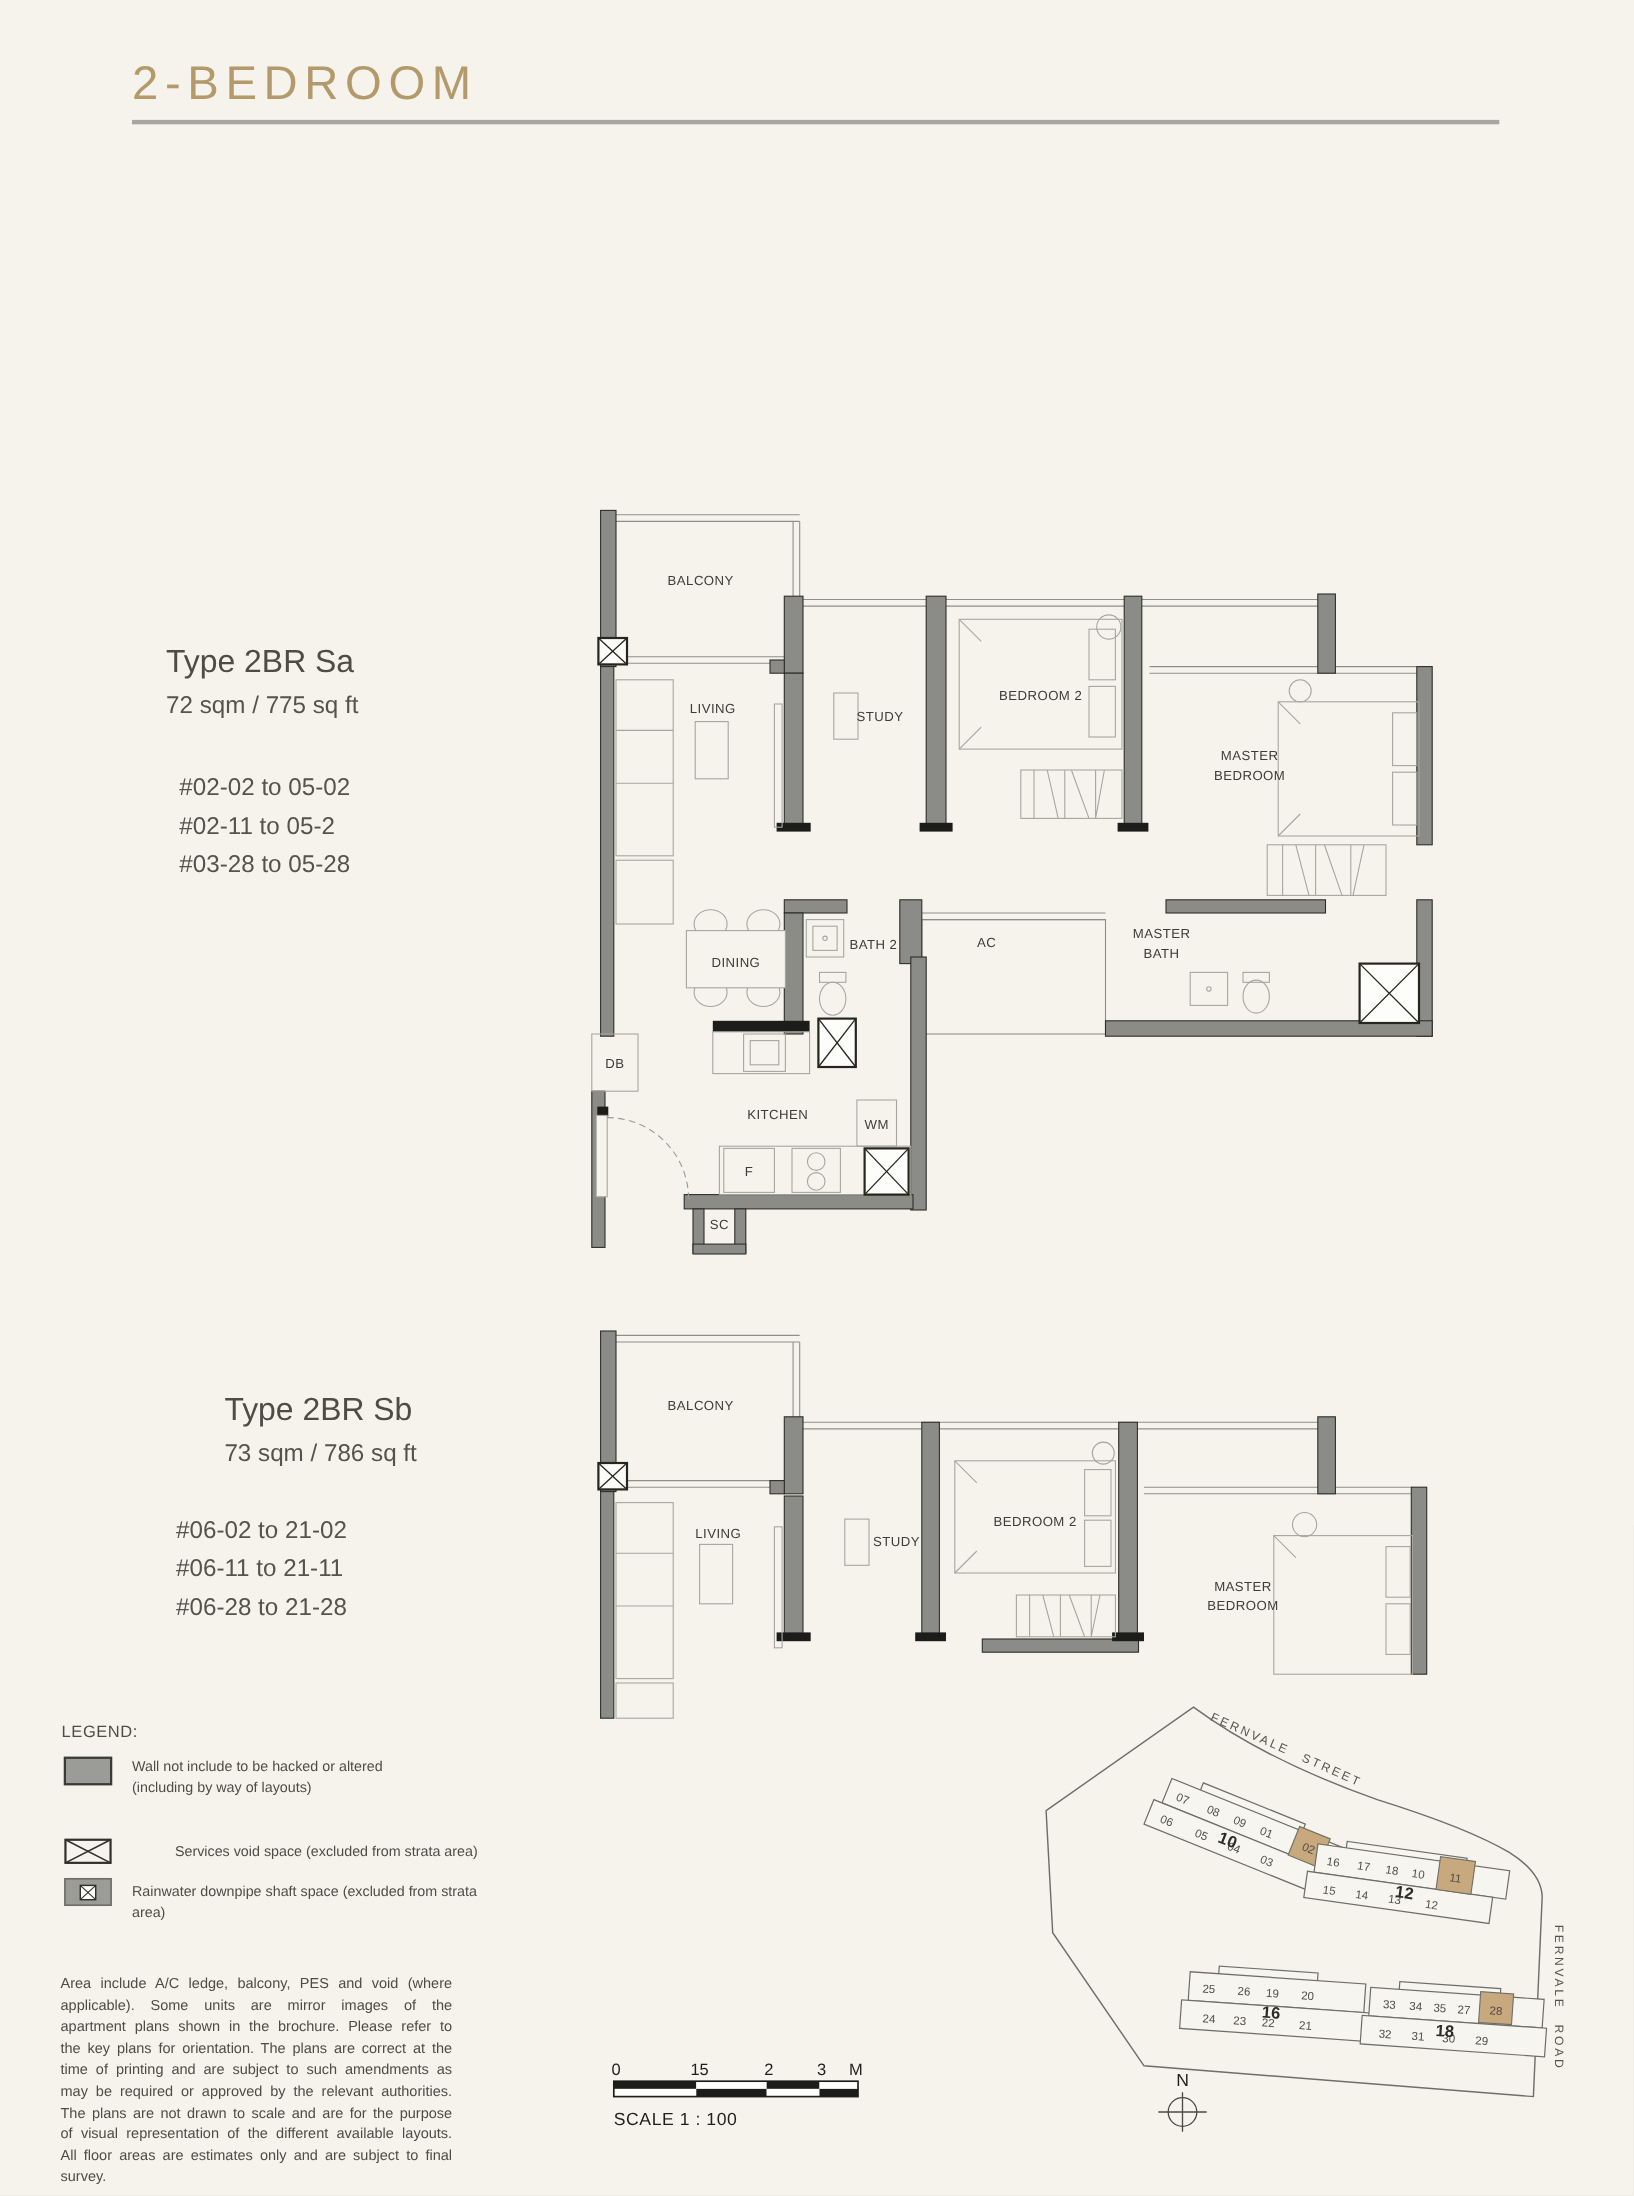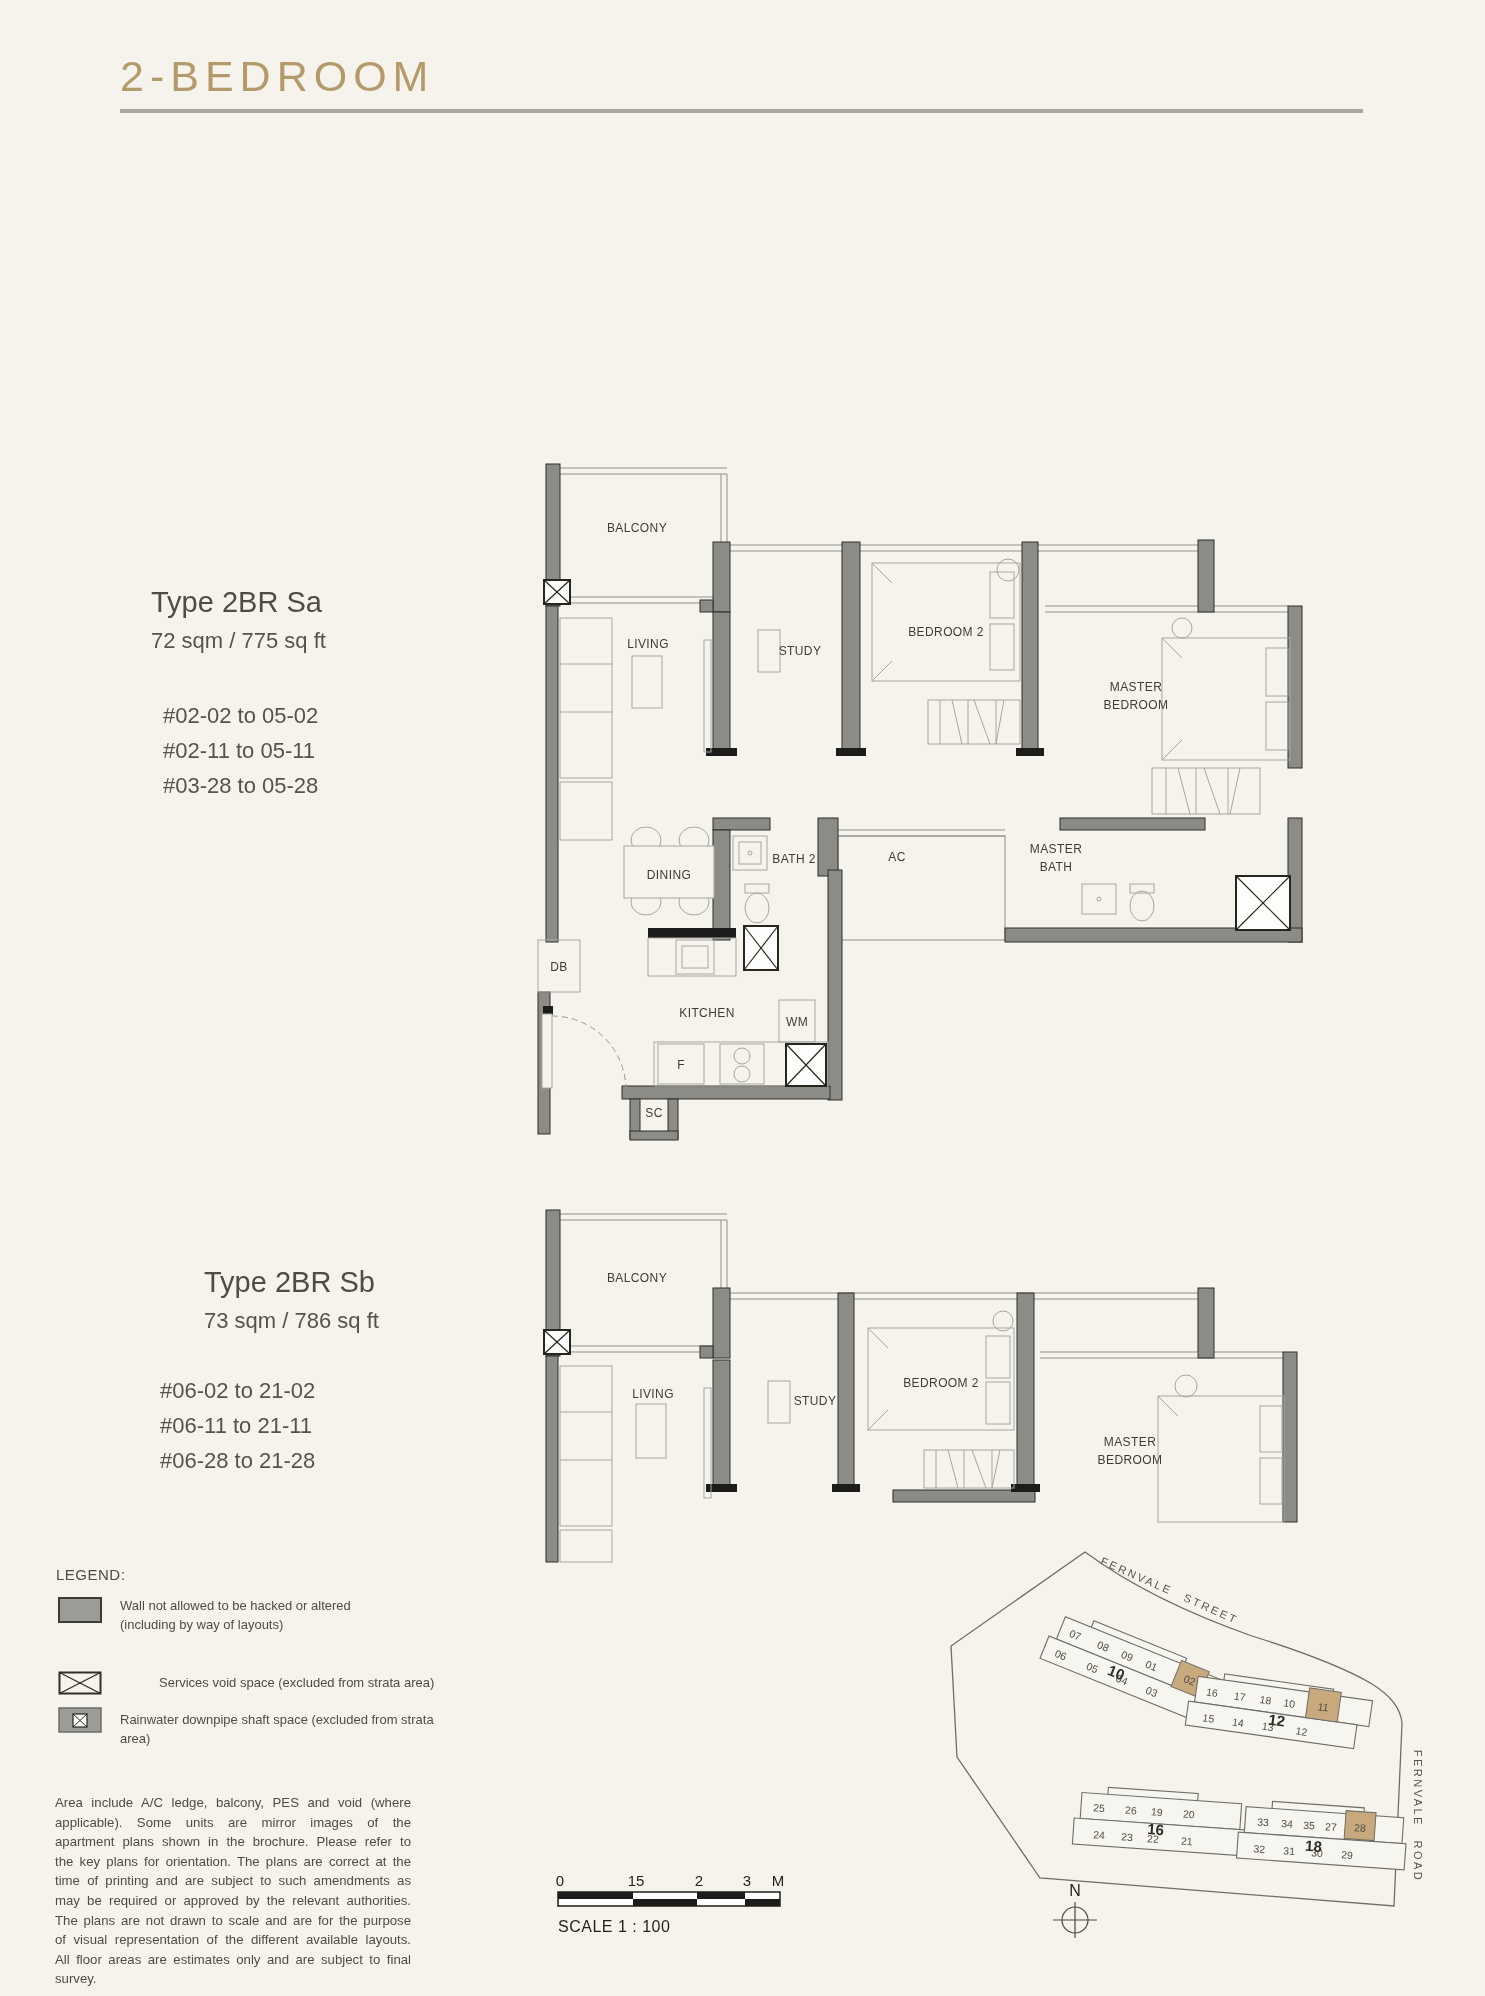--- a/index.html
+++ b/index.html
@@ -45,21 +45,21 @@
 
   <div class="abs title">2-BEDROOM</div>
   <div class="abs rule"></div>
 
   <div class="abs" style="left:151px;top:586px;">
     <div class="type-name">Type 2BR Sa</div>
     <div class="type-area">72 sqm / 775 sq ft</div>
   </div>
   <div class="abs" style="left:163px;top:698px;">
     <div class="unit-line">#02-02 to 05-02</div>
-    <div class="unit-line">#02-11 to 05-11</div>
+    <div class="unit-line">#02-11 to 05-2</div>
     <div class="unit-line">#03-28 to 05-28</div>
   </div>
 
   <div class="abs" style="left:160px;top:1266px;margin-left:44px;">
     <div class="type-name">Type 2BR Sb</div>
     <div class="type-area">73 sqm / 786 sq ft</div>
   </div>
   <div class="abs" style="left:160px;top:1373px;">
     <div class="unit-line">#06-02 to 21-02</div>
     <div class="unit-line">#06-11 to 21-11</div>
@@ -293,21 +293,21 @@
     </g>
   </svg>
 
   <div class="abs legend-head" style="left:56px;top:1566px;">LEGEND:</div>
 
   <div class="lg-item" style="left:58px;top:1597px;width:400px;">
     <div class="lg-sw">
         <div class="sw-wall"></div>
       </div>
     <div class="lg-txt">
-      <div>Wall not allowed to be hacked or altered</div>
+      <div>Wall not include to be hacked or altered</div>
       <div>(including by way of layouts)</div>
     </div>
   </div>
 
   <div class="lg-item" style="left:58px;top:1671px;width:400px;gap:39px;">
     <div class="lg-sw">
       <svg style="position:static" width="44" height="24" viewBox="0 0 44 24">
         <rect x="1.5" y="1.5" width="41" height="21" fill="#F5F3EC" stroke="#2F2F2B" stroke-width="2"></rect>
         <line x1="1.5" y1="1.5" x2="42.5" y2="22.5" stroke="#2F2F2B" stroke-width="1.4"></line>
         <line x1="42.5" y1="1.5" x2="1.5" y2="22.5" stroke="#2F2F2B" stroke-width="1.4"></line>

